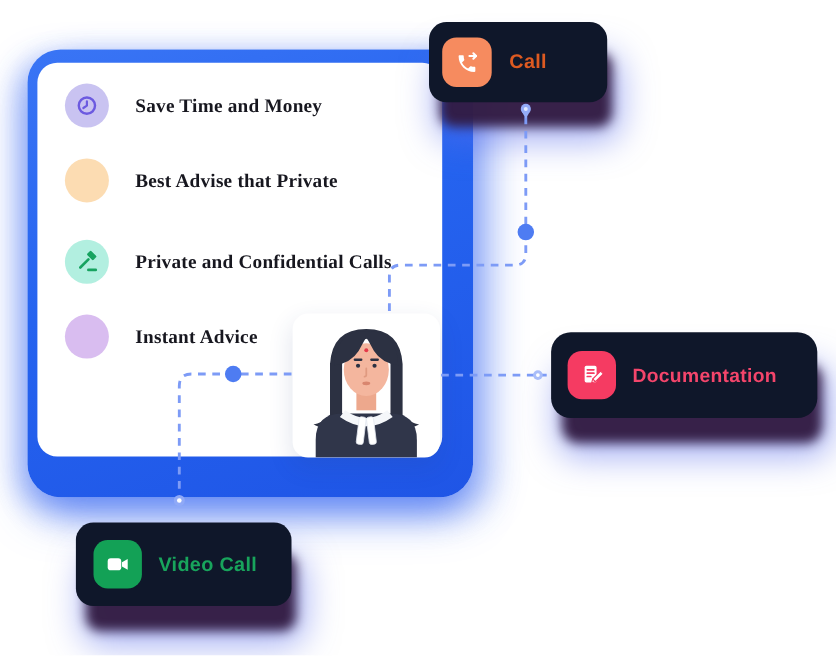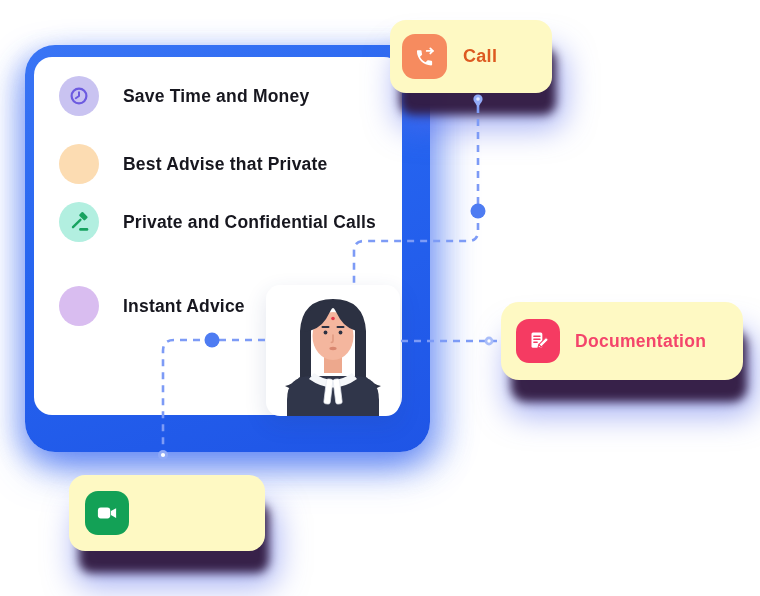--- a/index.html
+++ b/index.html
@@ -13,44 +13,44 @@
     border-radius:30px;
     background:linear-gradient(160deg,#3a75f5 0%,#2563ef 45%,#1f55e6 100%);
     box-shadow:0 18px 38px -2px rgba(59,106,242,.55),
                16px 12px 32px rgba(59,106,242,.38),
                -10px 8px 24px rgba(59,106,242,.30);
   }
   .main-card{
     position:absolute;left:34px;top:57px;width:368px;height:358px;
     border-radius:18px;background:#ffffff;
   }
-  .feature-row{position:absolute;left:59px;display:flex;align-items:center;}
+  .feature-row{position:absolute;left:59px;display:flex;align-items:center;font-family:Liberation Serif, serif;}
   .feature-row .bullet{
     width:40px;height:40px;border-radius:50%;flex:0 0 40px;
     display:flex;align-items:center;justify-content:center;
   }
   .bullet-clock{background:#c9c3f1;}
   .bullet-peach{background:#fcdcb2;}
   .bullet-teal{background:#b2efe0;}
   .bullet-purple{background:#d9bdf0;}
   .feature-label{
     margin-left:24px;font-size:17.5px;font-weight:600;color:#17171f;
     letter-spacing:.2px;white-space:nowrap;
   }
-  .row-1{top:76px;} .row-2{top:144px;} .row-3{top:202px;} .row-4{top:286px;align-items:center;}
+  .row-1{top:76px;} .row-2{top:144px;} .row-3{top:218px;} .row-4{top:286px;align-items:center;}
 
   
   .avatar-card{
     position:absolute;left:266px;top:285px;width:134px;height:131px;
     border-radius:14px;background:#ffffff;
     box-shadow:0 8px 22px rgba(44,66,130,.14);
   }
   
   .badge{
-    position:absolute;display:flex;align-items:center;background:#fef9c3;
+    position:absolute;display:flex;align-items:center;background:#0f172a;
     box-shadow:7px 25px 10px -3px rgba(50,27,66,.96),
                9px 32px 30px 4px rgba(85,106,235,.50);
   }
   .badge .icon-sq{
     display:flex;align-items:center;justify-content:center;border-radius:13px;
   }
   .badge .badge-label{font-weight:700;letter-spacing:.3px;white-space:nowrap;}
   .badge-call{left:390px;top:20px;width:150px;height:73px;border-radius:16px;padding-left:12px;}
   .badge-call .icon-sq{width:45px;height:45px;background:#f68b5f;}
   .badge-call .badge-label{margin-left:16px;font-size:18px;color:#dd5a21;}
@@ -170,20 +170,21 @@
     <span class="badge-label">Documentation</span>
   </div>
 
   <div class="badge badge-video">
     <span class="icon-sq">
       <svg width="26" height="26" viewBox="0 0 24 24">
         <rect x="3.6" y="7" width="11.4" height="10" rx="2.6" fill="#ffffff"></rect>
         <path d="M15.6 10.2 l4.8 -2.7 v9 l-4.8 -2.7 z" fill="#ffffff"></path>
       </svg>
     </span>
+    <span class="badge-label">Video Call</span>
   </div>
 
   <svg class="connectors" viewBox="0 0 760 596">
     <g fill="none" stroke="#7d9bf6" stroke-width="2.6" stroke-dasharray="7 6">
       <path d="M478 106 L478 231 Q478 241 468 241 L364 241 Q354 241 354 251 L354 283"></path>
       <path d="M401 341 L497 341"></path>
       <path d="M265 340 L174 340 Q163 340 163 351 L163 448"></path>
     </g>
 
     <g>

